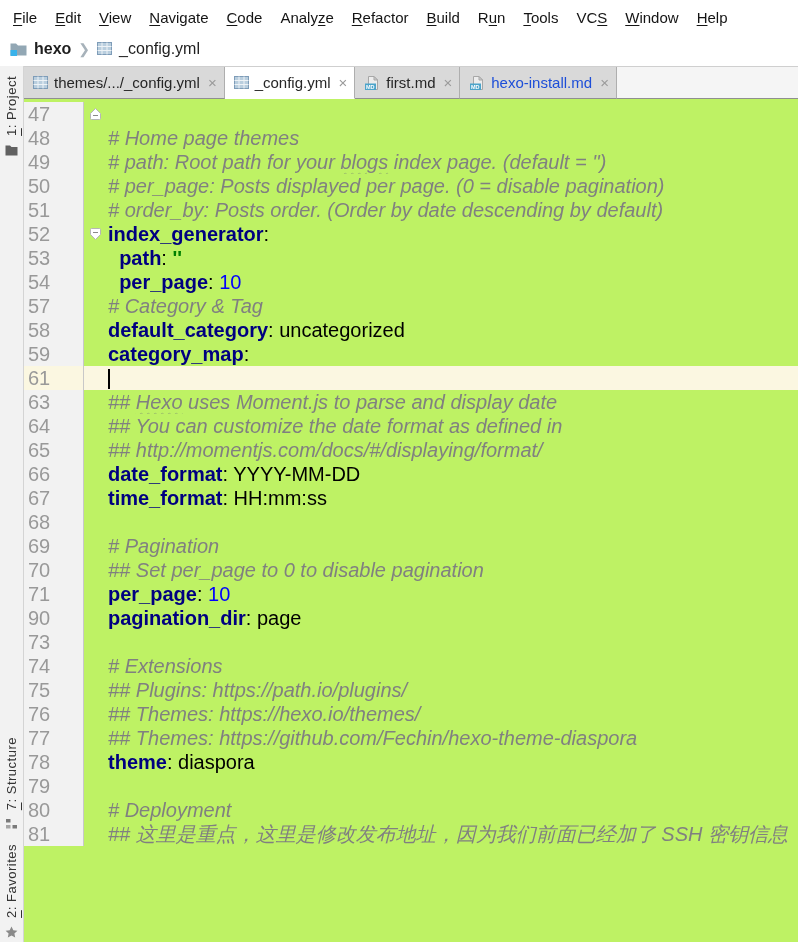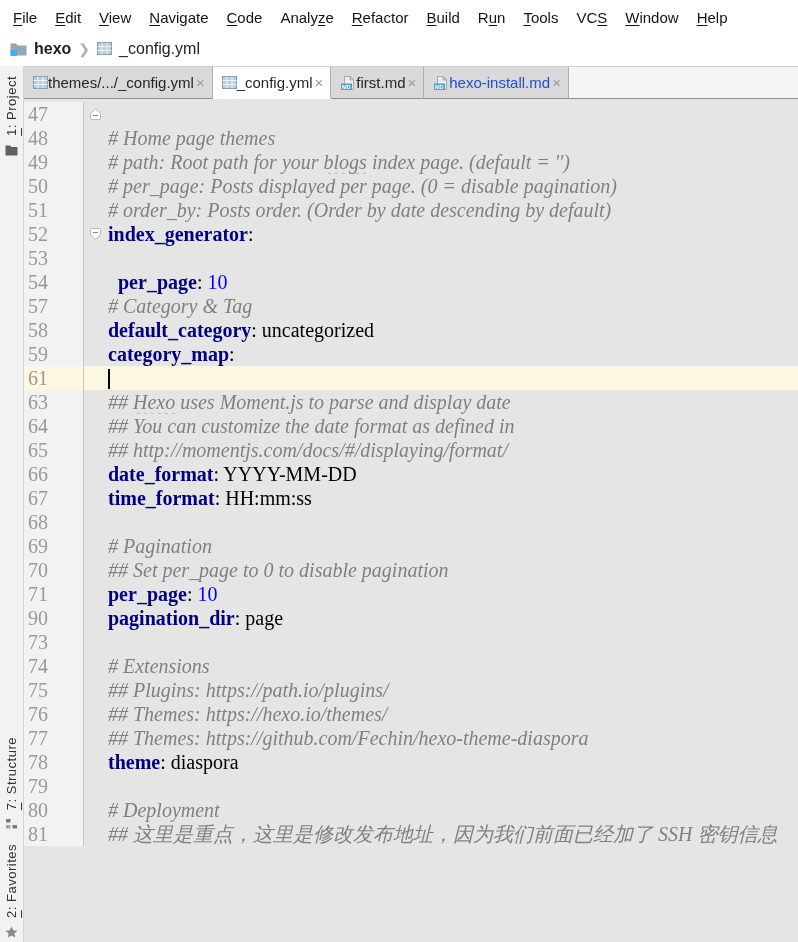--- a/index.html
+++ b/index.html
@@ -31,32 +31,32 @@
   .stripe-label{writing-mode:vertical-rl;transform:rotate(180deg);
     font-size:13px;color:#333;letter-spacing:.5px;white-space:nowrap}
   .stripe-label u{text-underline-offset:2px}
 
   
   .content{flex:1;display:flex;flex-direction:column;min-width:0}
 
   
   .tabbar{height:33px;flex:none;display:flex;background:#f5f5f5;
     border-top:1px solid #cfcfcf;font-size:15px}
-  .tab{display:flex;align-items:center;padding:0 7px 0 9px;
+  .tab{display:flex;align-items:center;gap:6px;padding:0 7px 0 9px;
     color:#262626;background:#d9d9d9;border-right:1px solid #aeaeae;
     border-bottom:1px solid #8f8f8f;cursor:default;white-space:nowrap}
   .tab.active{background:#fff;border-bottom-color:#fff}
   .tab.modified .tab-label{color:#1d4ed8}
   .tab-close{color:#9a9a9a;font-size:15px;margin-left:2px;cursor:pointer}
   .tab-filler{flex:1;border-bottom:1px solid #8f8f8f}
   .tab-icon{display:flex;align-items:center}
 
   
-  .editor{flex:1;background:#e5e5e5;overflow:hidden;padding-top:3px;
-    font-family:Liberation Serif, serif;font-size:20px;line-height:24px}
+  .editor{flex:1;background:#bef264;overflow:hidden;padding-top:3px;
+    font-family:Liberation Sans, sans-serif;font-size:20px;line-height:24px}
   .eline{display:flex;height:24px;white-space:pre}
   .eline.hl{background:#fbf7e1}
   .ln{width:60px;flex:none;background:#f2f2f2;color:#999;padding-left:4px;
     border-right:1px solid #c8c8c8}
   .eline.hl .ln{background:#fbf7e1}
   .fold{width:23px;flex:none;display:flex;align-items:center;justify-content:center}
   .code{flex:1;min-width:0;overflow:hidden;color:#000;padding-left:1px}
   .tok-comment{color:#808080;font-style:italic}
   .tok-key{color:#000080;font-weight:bold}
   .tok-string{color:#008000;font-weight:bold}
@@ -184,21 +184,21 @@
               <path d="M4 8.5H9" stroke="#8a8a8a" fill="none"></path>
             </svg></span><span class="code"></span></div>
         <div class="eline"><span class="ln">48</span><span class="fold"></span><span class="code"><span class="tok-comment"># Home page themes</span></span></div>
         <div class="eline"><span class="ln">49</span><span class="fold"></span><span class="code"><span class="tok-comment"># path: Root path for your </span><span class="tok-comment typo">blogs</span><span class="tok-comment"> index page. (default = '')</span></span></div>
         <div class="eline"><span class="ln">50</span><span class="fold"></span><span class="code"><span class="tok-comment"># per_page: Posts displayed per page. (0 = disable pagination)</span></span></div>
         <div class="eline"><span class="ln">51</span><span class="fold"></span><span class="code"><span class="tok-comment"># order_by: Posts order. (Order by date descending by default)</span></span></div>
         <div class="eline"><span class="ln">52</span><span class="fold"><svg width="13" height="14" viewBox="0 0 13 14">
               <path d="M1.5 7.5L6.5 12.5L11.5 7.5V2.5A1 1 0 0 0 10.5 1.5H2.5A1 1 0 0 0 1.5 2.5Z" fill="#fff" stroke="#b6b6b6"></path>
               <path d="M4 5.5H9" stroke="#8a8a8a" fill="none"></path>
             </svg></span><span class="code"><span class="tok-key">index_generator</span><span class="tok-plain">:</span></span></div>
-        <div class="eline"><span class="ln">53</span><span class="fold"></span></div>
+        <div class="eline"><span class="ln">53</span><span class="fold"></span><span class="code"><span class="tok-plain">  </span><span class="tok-key">path</span><span class="tok-plain">: </span><span class="tok-string">''</span></span></div>
         <div class="eline"><span class="ln">54</span><span class="fold"></span><span class="code"><span class="tok-plain">  </span><span class="tok-key">per_page</span><span class="tok-plain">: </span><span class="tok-number">10</span></span></div>
         <div class="eline"><span class="ln">57</span><span class="fold"></span><span class="code"><span class="tok-comment"># Category &amp; Tag</span></span></div>
         <div class="eline"><span class="ln">58</span><span class="fold"></span><span class="code"><span class="tok-key">default_category</span><span class="tok-plain">: uncategorized</span></span></div>
         <div class="eline"><span class="ln">59</span><span class="fold"></span><span class="code"><span class="tok-key">category_map</span><span class="tok-plain">:</span></span></div>
         <div class="eline hl"><span class="ln">61</span><span class="fold"></span><span class="code"><span class="caret"></span></span></div>
         <div class="eline"><span class="ln">63</span><span class="fold"></span><span class="code"><span class="tok-comment">## </span><span class="tok-comment typo">Hexo</span><span class="tok-comment"> uses Moment.js to parse and display date</span></span></div>
         <div class="eline"><span class="ln">64</span><span class="fold"></span><span class="code"><span class="tok-comment">## You can customize the date format as defined in</span></span></div>
         <div class="eline"><span class="ln">65</span><span class="fold"></span><span class="code"><span class="tok-comment">## http://momentjs.com/docs/#/displaying/format/</span></span></div>
         <div class="eline"><span class="ln">66</span><span class="fold"></span><span class="code"><span class="tok-key">date_format</span><span class="tok-plain">: YYYY-MM-DD</span></span></div>
         <div class="eline"><span class="ln">67</span><span class="fold"></span><span class="code"><span class="tok-key">time_format</span><span class="tok-plain">: HH:mm:ss</span></span></div>

